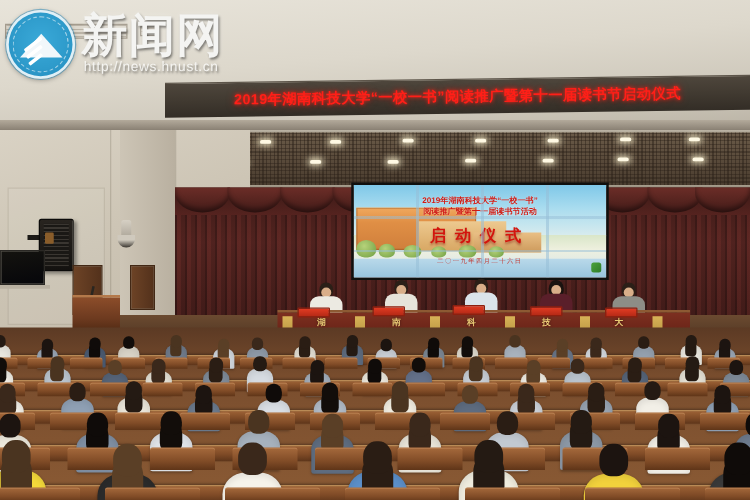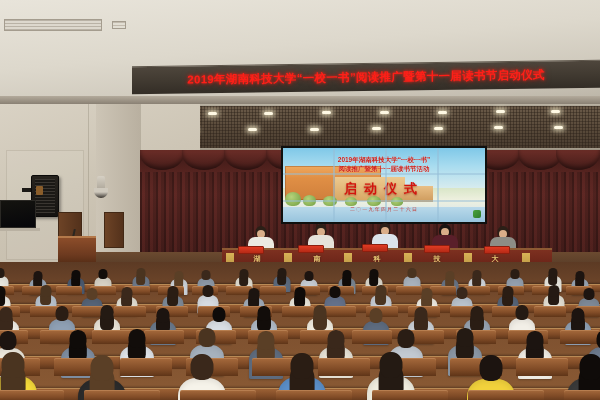--- a/index.html
+++ b/index.html
@@ -845,20 +845,31 @@
         <div class="p-head" style="width: 23px; height: 26px; background: rgb(28, 20, 16); z-index: 3;"></div>
       </div>
       <div class="person" style="left: 567px; top: 354px; width: 48px; height: 72px; z-index: 15;">
         <div class="p-body" style="top: 24px; width: 48px; height: 46px; background: rgb(58, 58, 58); box-shadow: rgba(0, 0, 0, 0.1) 0px 2px 6px inset, rgba(0, 0, 0, 0.25) 0px 1px 2px;"></div>
         <div class="p-hair-long" style="top: 10.92px; width: 24.84px; height: 35.88px; background: rgb(15, 11, 9); z-index: 2;"></div>
         <div class="p-head" style="width: 23px; height: 26px; background: rgb(15, 11, 9); z-index: 3;"></div>
       </div>
     </div>
   <div class="seatrow" style="top:388px; height:14px;"></div>
 
+  <div class="wm">
+    <div class="wm-badge">
+      <div class="ring"></div>
+      <div class="mtn"></div>
+      <div class="stroke" style="left:11px; top:24px; width:17px; height:3px;"></div>
+      <div class="stroke" style="left:13px; top:30px; width:15px; height:3px;"></div>
+      <div class="stroke" style="left:15px; top:36px; width:13px; height:3px;"></div>
+    </div>
+    <div class="wm-text">新闻网</div>
+    <div class="wm-url">http://news.hnust.cn</div>
+  </div>
 
 <div class="seat-back" style="left: -12px; top: 286px; width: 26px; height: 9px; z-index: 11;"></div>
     <div class="seat-back" style="left: 22px; top: 286px; width: 26px; height: 9px; z-index: 11;"></div>
     <div class="seat-back" style="left: 56px; top: 286px; width: 26px; height: 9px; z-index: 11;"></div>
     <div class="seat-back" style="left: 90px; top: 286px; width: 26px; height: 9px; z-index: 11;"></div>
     <div class="seat-back" style="left: 124px; top: 286px; width: 26px; height: 9px; z-index: 11;"></div>
     <div class="seat-back" style="left: 158px; top: 286px; width: 26px; height: 9px; z-index: 11;"></div>
     <div class="seat-back" style="left: 192px; top: 286px; width: 26px; height: 9px; z-index: 11;"></div>
     <div class="seat-back" style="left: 226px; top: 286px; width: 26px; height: 9px; z-index: 11;"></div>
     <div class="seat-back" style="left: 260px; top: 286px; width: 26px; height: 9px; z-index: 11;"></div>

